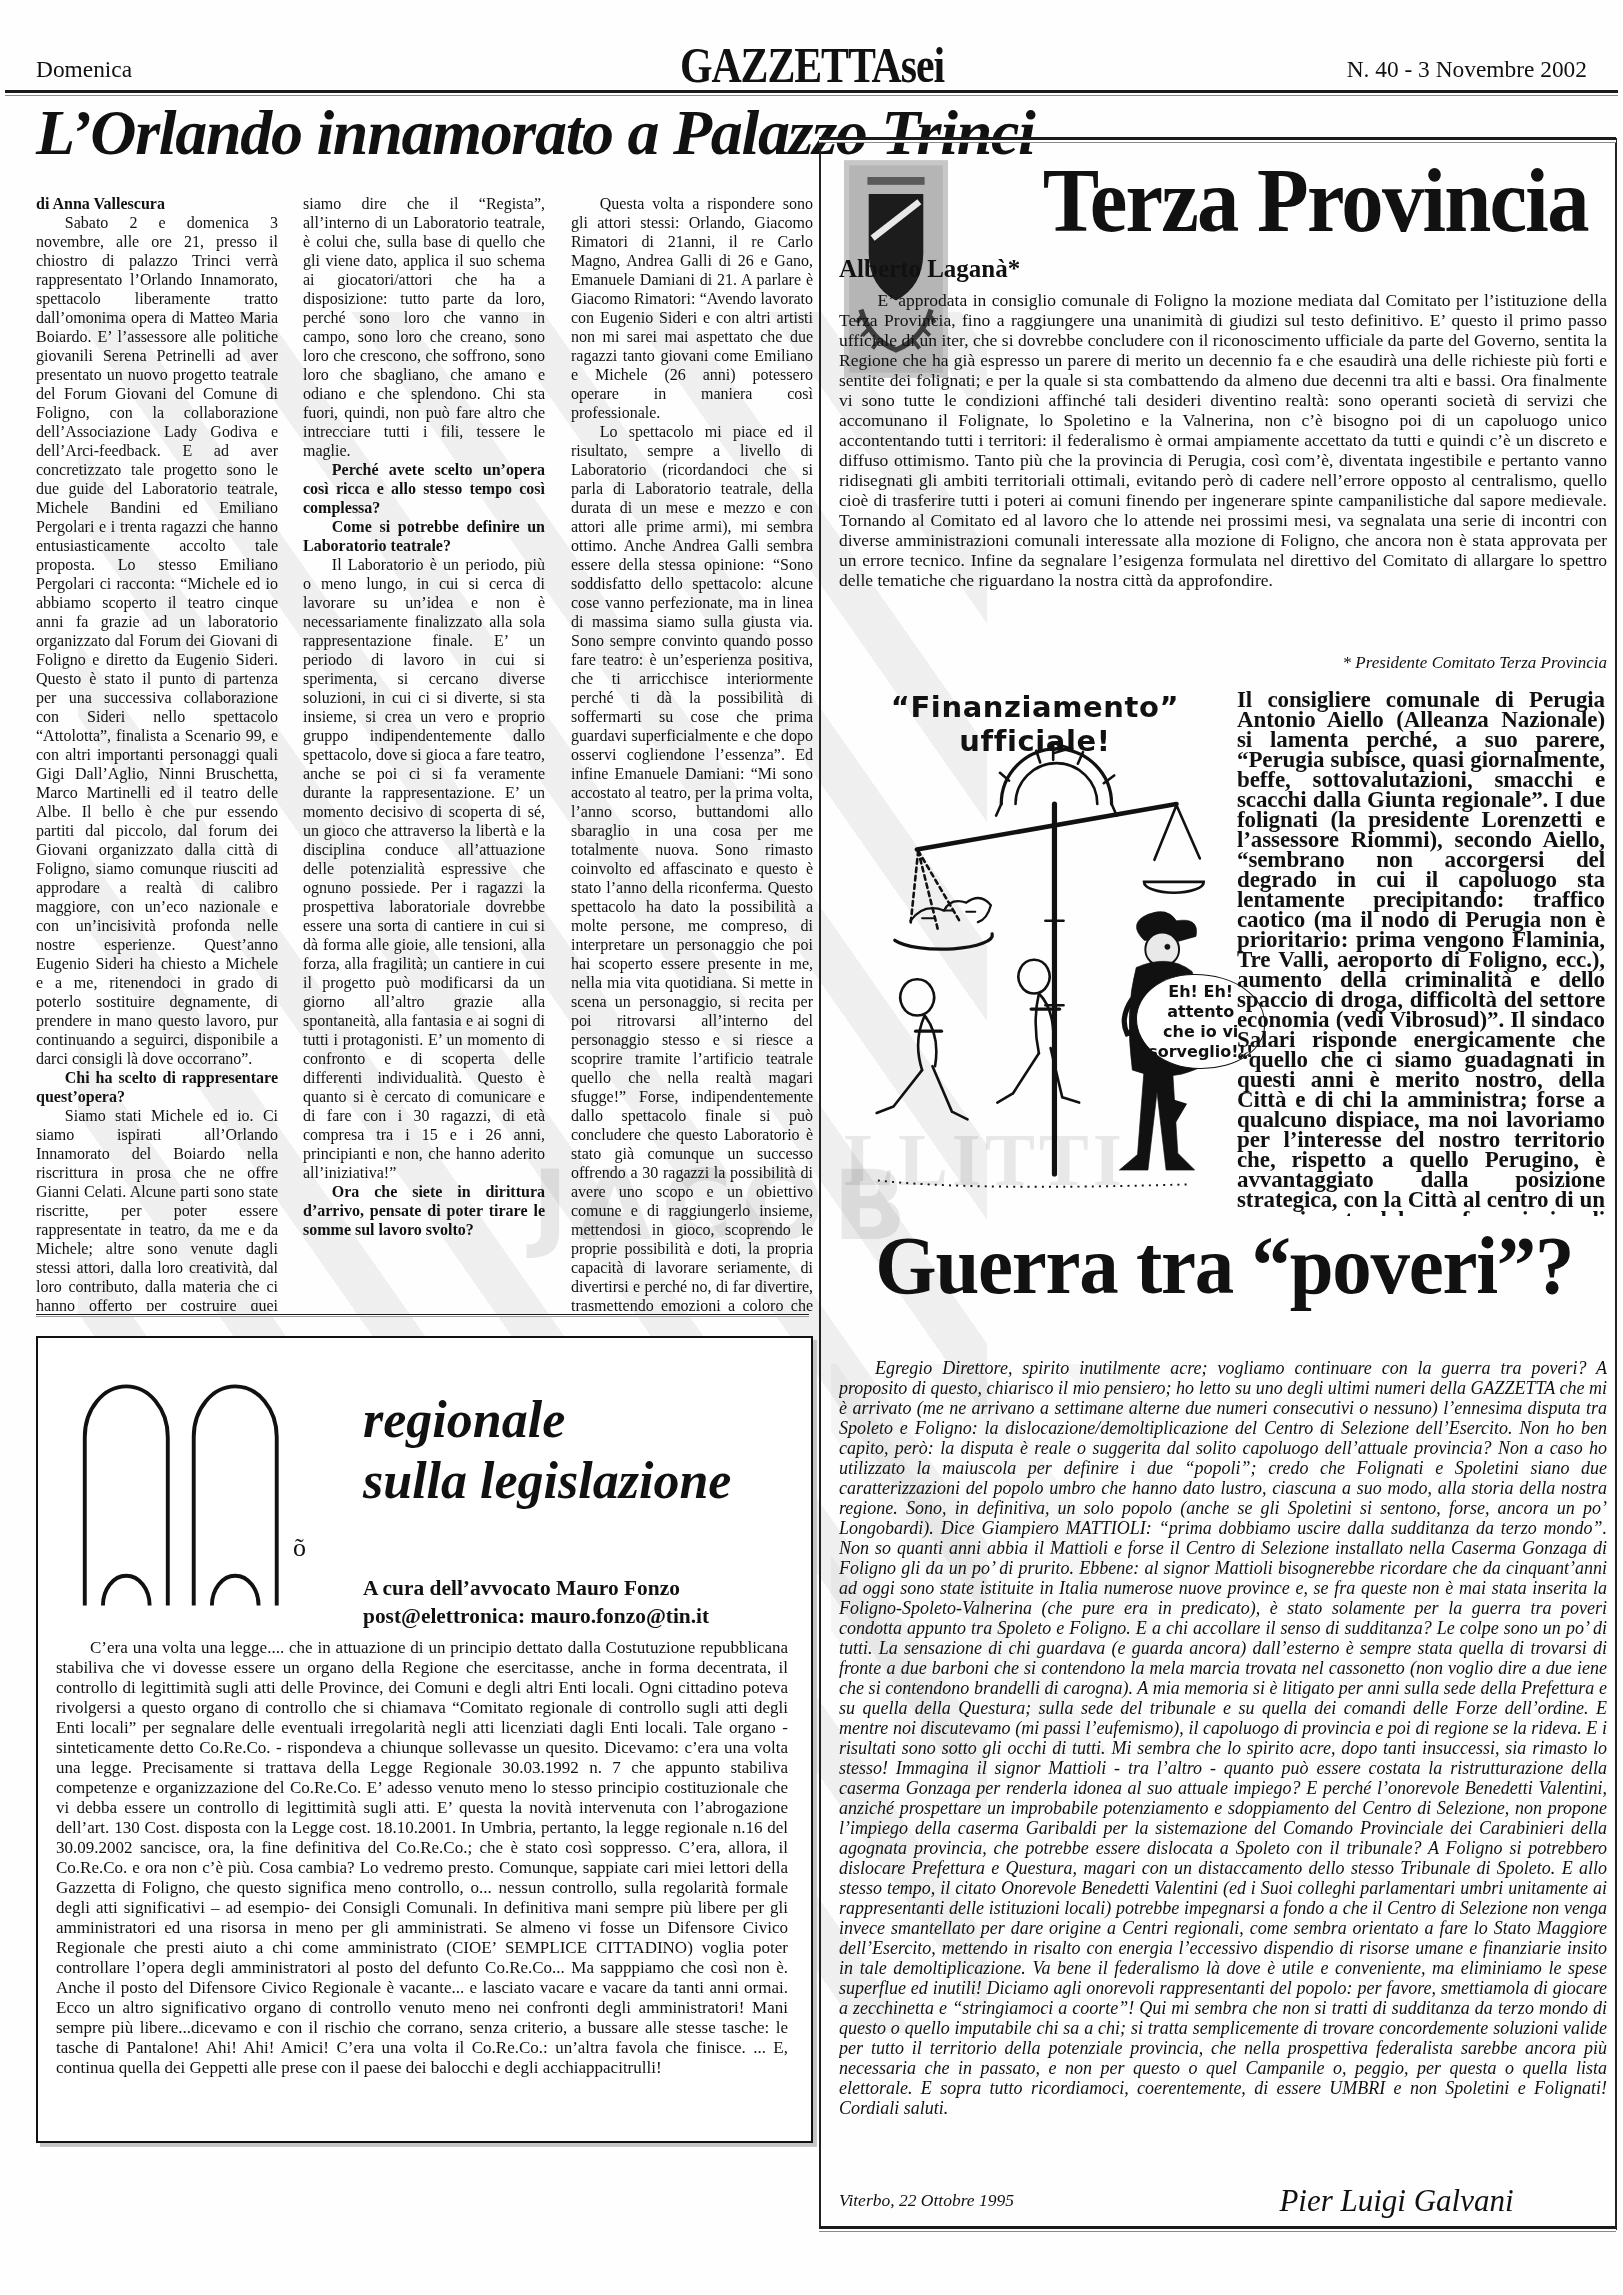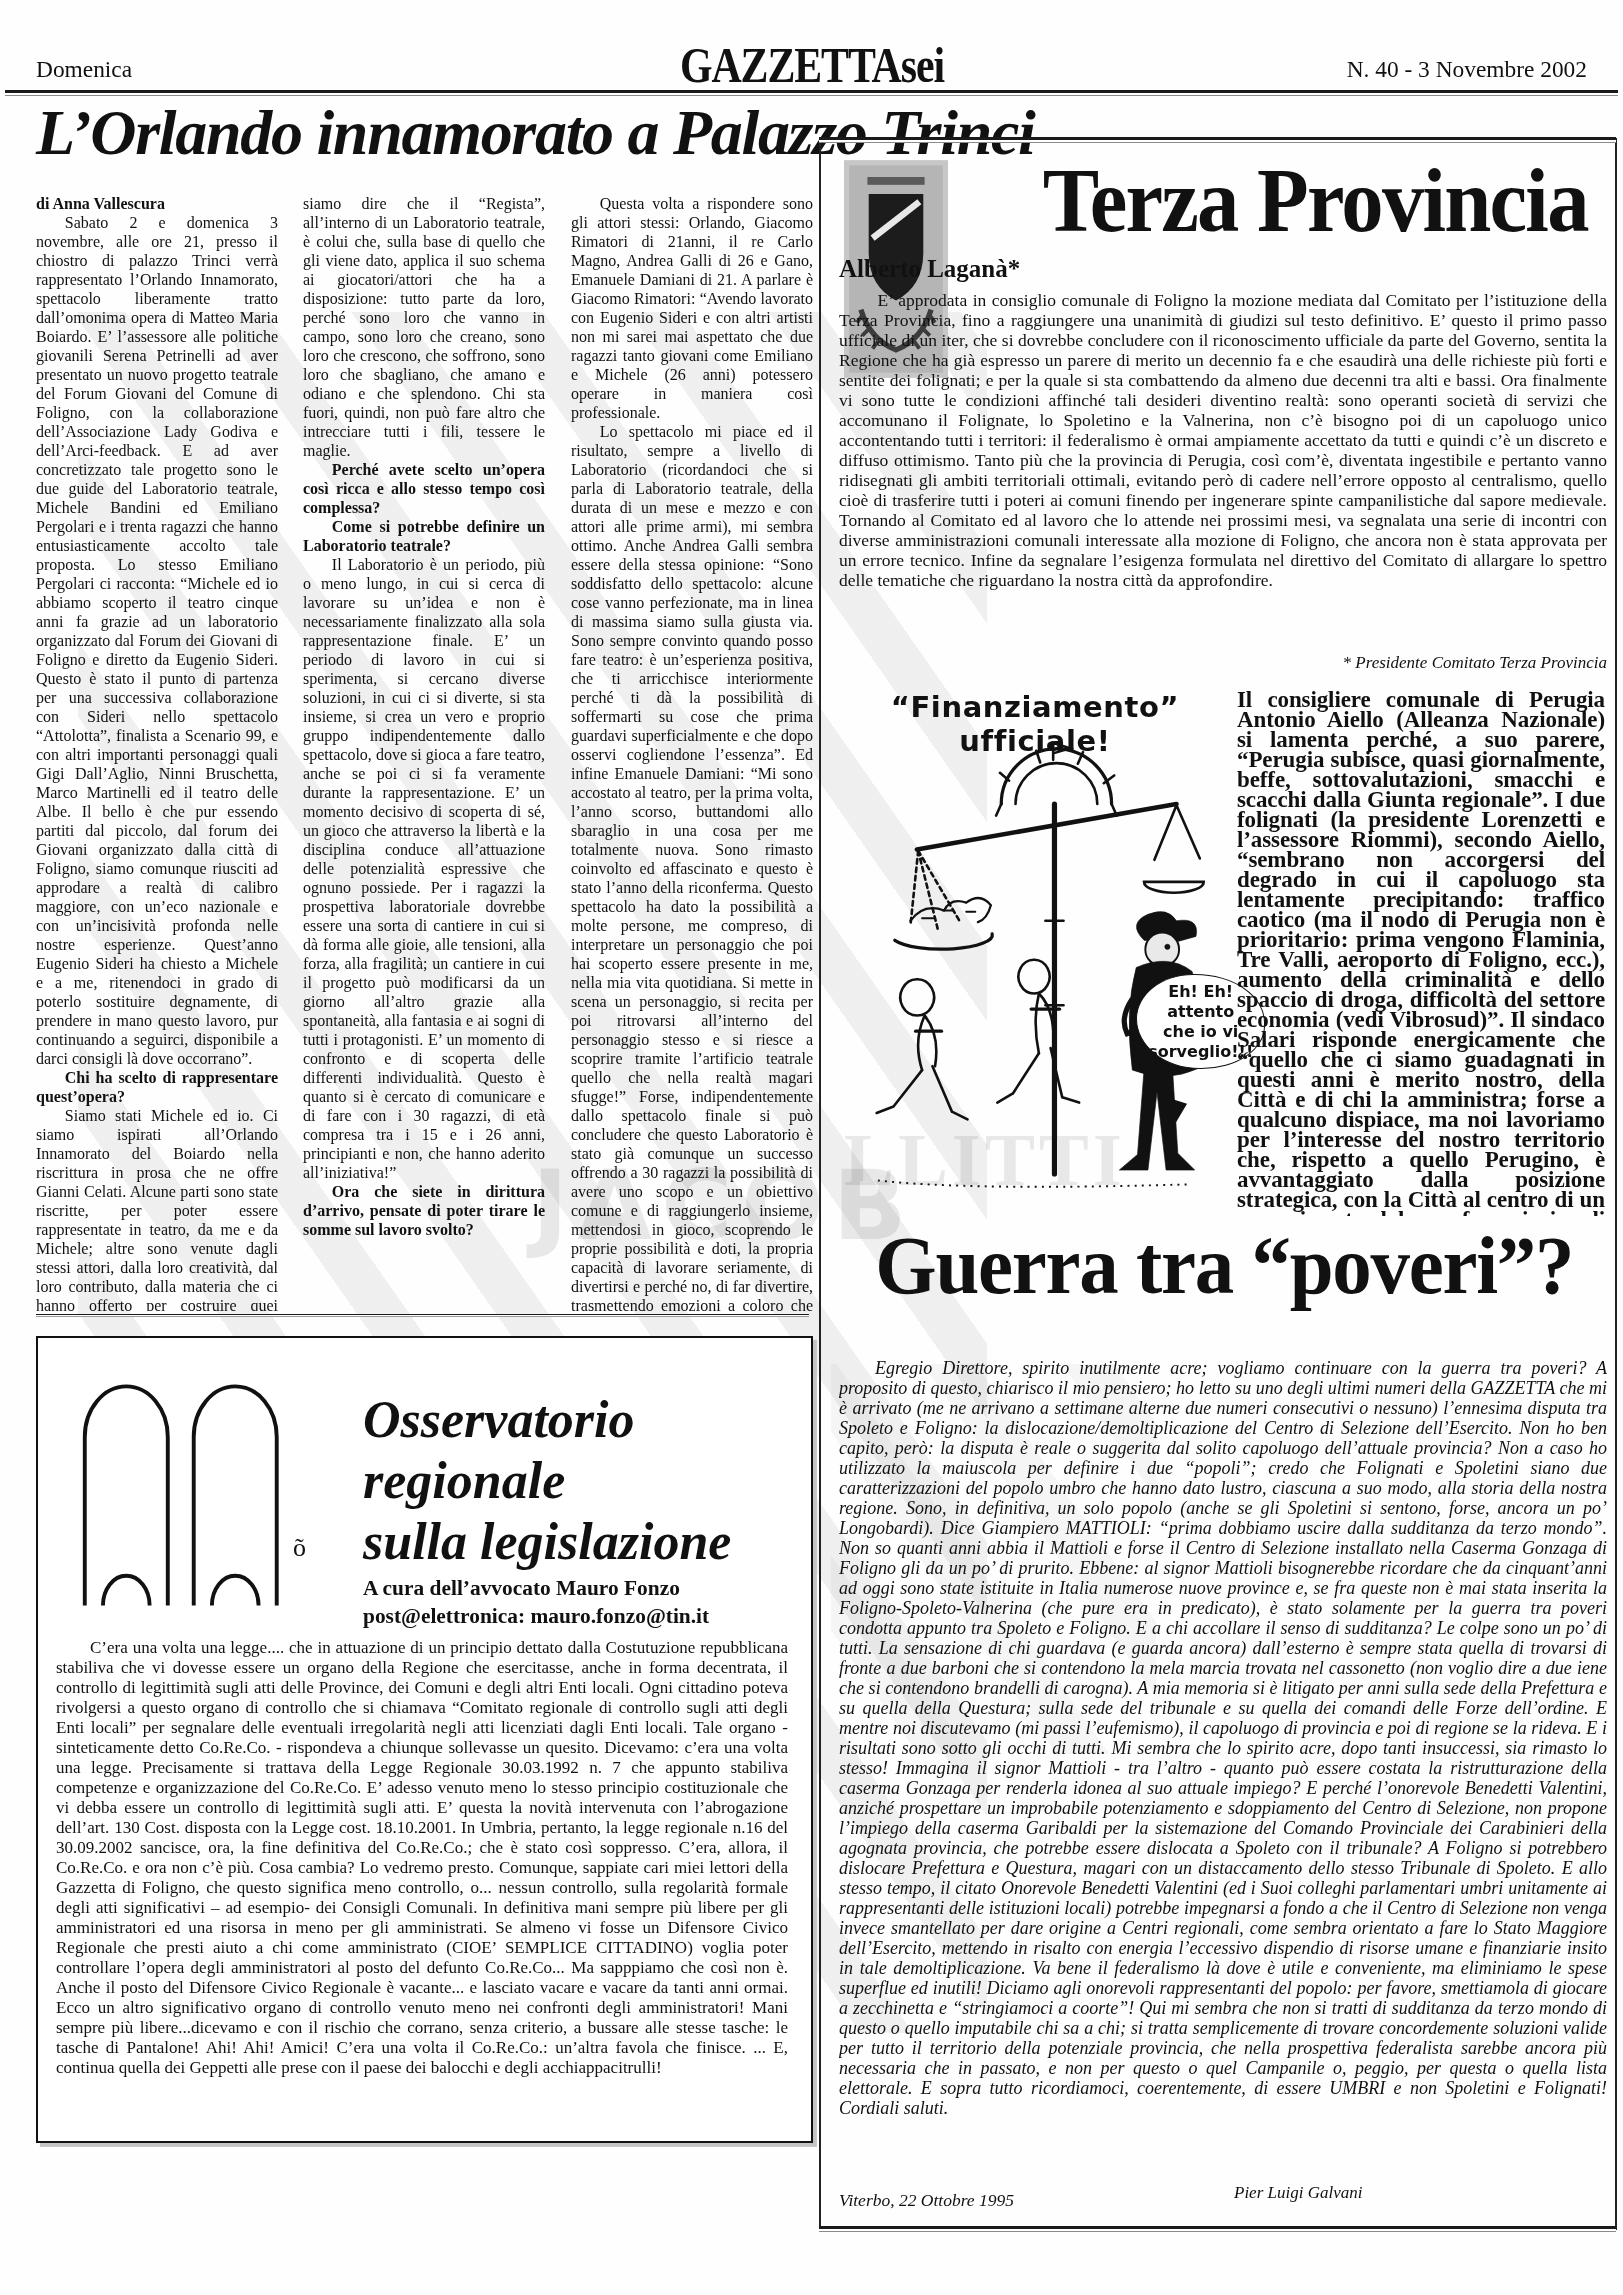--- a/index.html
+++ b/index.html
@@ -78,21 +78,21 @@
     font-family:"DejaVu Sans",sans-serif;font-weight:bold;font-size:16px;line-height:20px;text-align:center;
   }
   .bubble-tail{left:1169px;top:1101px;width:0;height:0;border-left:10.4px solid transparent;border-right:5.2px solid transparent;border-top:22px solid #111;transform:rotate(18deg);}
 
   .aiello{left:1237px;top:690px;width:368px;height:526px;font-size:23px;line-height:20px;font-weight:bold;letter-spacing:-0.1px;}
 
   .guerra-title{left:839px;top:1217px;width:770px;text-align:center;font-size:83px;font-weight:bold;letter-spacing:-1.3px;white-space:nowrap;}
   .guerra-title .inner{display:inline-block;transform:scaleX(0.95);}
   .letter{left:839px;top:1358px;width:768px;height:823px;font-size:18px;line-height:20px;font-style:italic;text-indent:2em;}
   .letter-date{left:839px;top:2190px;font-size:17.5px;font-style:italic;}
-  .letter-sign{left:1234px;top:2183px;width:325px;font-size:17px;font-style:italic;}
+  .letter-sign{left:1234px;top:2183px;width:325px;text-align:center;font-size:31px;font-style:italic;}
 </style>
 </head>
 <body>
 
 <div class="abs stripes" style="left:78px;top:312px;width:909px;height:1721px;"></div>
 <div class="abs stripes" style="left:831px;top:1364px;width:325px;height:390px;opacity:.6;"></div>
 <div class="abs wm-text" style="left:532px;top:1149px;font-size:97px;">JACOB</div>
 <div class="abs wm-text" style="left:844px;top:1117px;font-size:75px;letter-spacing:3.9px;font-family:Liberation Serif, serif;">LLITTI</div>
 
 <div class="abs hdr-day">Domenica</div>
@@ -126,21 +126,20 @@
 
 <div class="abs oss-box">
   <svg class="abs oss-logo" width="214" height="234" viewBox="0 0 330 360">
     <path d="M12,352 L12,92 A64,78 0 0 1 140,92 L140,352" fill="none" stroke="#111" stroke-width="6"></path>
     <path d="M40,352 A36,46 0 0 1 112,352" fill="none" stroke="#111" stroke-width="6"></path>
     <path d="M180,352 L180,92 A64,78 0 0 1 308,92 L308,352" fill="none" stroke="#111" stroke-width="6"></path>
     <path d="M208,352 A36,46 0 0 1 280,352" fill="none" stroke="#111" stroke-width="6"></path>
   </svg>
   <div class="abs oss-o">õ</div>
   <div class="abs oss-title">
-    <div>Osservatorio</div>
     <div>regionale</div>
     <div>sulla legislazione</div>
   </div>
   <div class="abs oss-cur">A cura dell’avvocato Mauro Fonzo</div>
   <div class="abs oss-mail">post@elettronica: mauro.fonzo@tin.it</div>
   <div class="abs oss-body just hidden-overflow">C’era una volta una legge.... che in attuazione di un principio dettato dalla Costutuzione repubblicana stabiliva che vi dovesse essere un organo della Regione che esercitasse, anche in forma decentrata, il controllo di legittimità sugli atti delle Province, dei Comuni e degli altri Enti locali. Ogni cittadino poteva rivolgersi a questo organo di controllo che si chiamava “Comitato regionale di controllo sugli atti degli Enti locali” per segnalare delle eventuali irregolarità negli atti licenziati dagli Enti locali. Tale organo - sinteticamente detto Co.Re.Co. - rispondeva a chiunque sollevasse un quesito. Dicevamo: c’era una volta una legge. Precisamente si trattava della Legge Regionale 30.03.1992 n. 7 che appunto stabiliva competenze e organizzazione del Co.Re.Co. E’ adesso venuto meno lo stesso principio costituzionale che vi debba essere un controllo di legittimità sugli atti. E’ questa la novità intervenuta con l’abrogazione dell’art. 130 Cost. disposta con la Legge cost. 18.10.2001. In Umbria, pertanto, la legge regionale n.16 del 30.09.2002 sancisce, ora, la fine definitiva del Co.Re.Co.; che è stato così soppresso. C’era, allora, il Co.Re.Co. e ora non c’è più. Cosa cambia? Lo vedremo presto. Comunque, sappiate cari miei lettori della Gazzetta di Foligno, che questo significa meno controllo, o... nessun controllo, sulla regolarità formale degli atti significativi – ad esempio- dei Consigli Comunali. In definitiva mani sempre più libere per gli amministratori ed una risorsa in meno per gli amministrati. Se almeno vi fosse un Difensore Civico Regionale che presti aiuto a chi come amministrato (CIOE’ SEMPLICE CITTADINO) voglia poter controllare l’opera degli amministratori al posto del defunto Co.Re.Co... Ma sapppiamo che così non è. Anche il posto del Difensore Civico Regionale è vacante... e lasciato vacare e vacare da tanti anni ormai. Ecco un altro significativo organo di controllo venuto meno nei confronti degli amministratori! Mani sempre più libere...dicevamo e con il rischio che corrano, senza criterio, a bussare alle stesse tasche: le tasche di Pantalone! Ahi! Ahi! Amici! C’era una volta il Co.Re.Co.: un’altra favola che finisce. ... E, continua quella dei Geppetti alle prese con il paese dei balocchi e degli acchiappacitrulli!</div>
 </div>
 
 <div class="abs v-divider"></div>
 <div class="abs v-right"></div>

